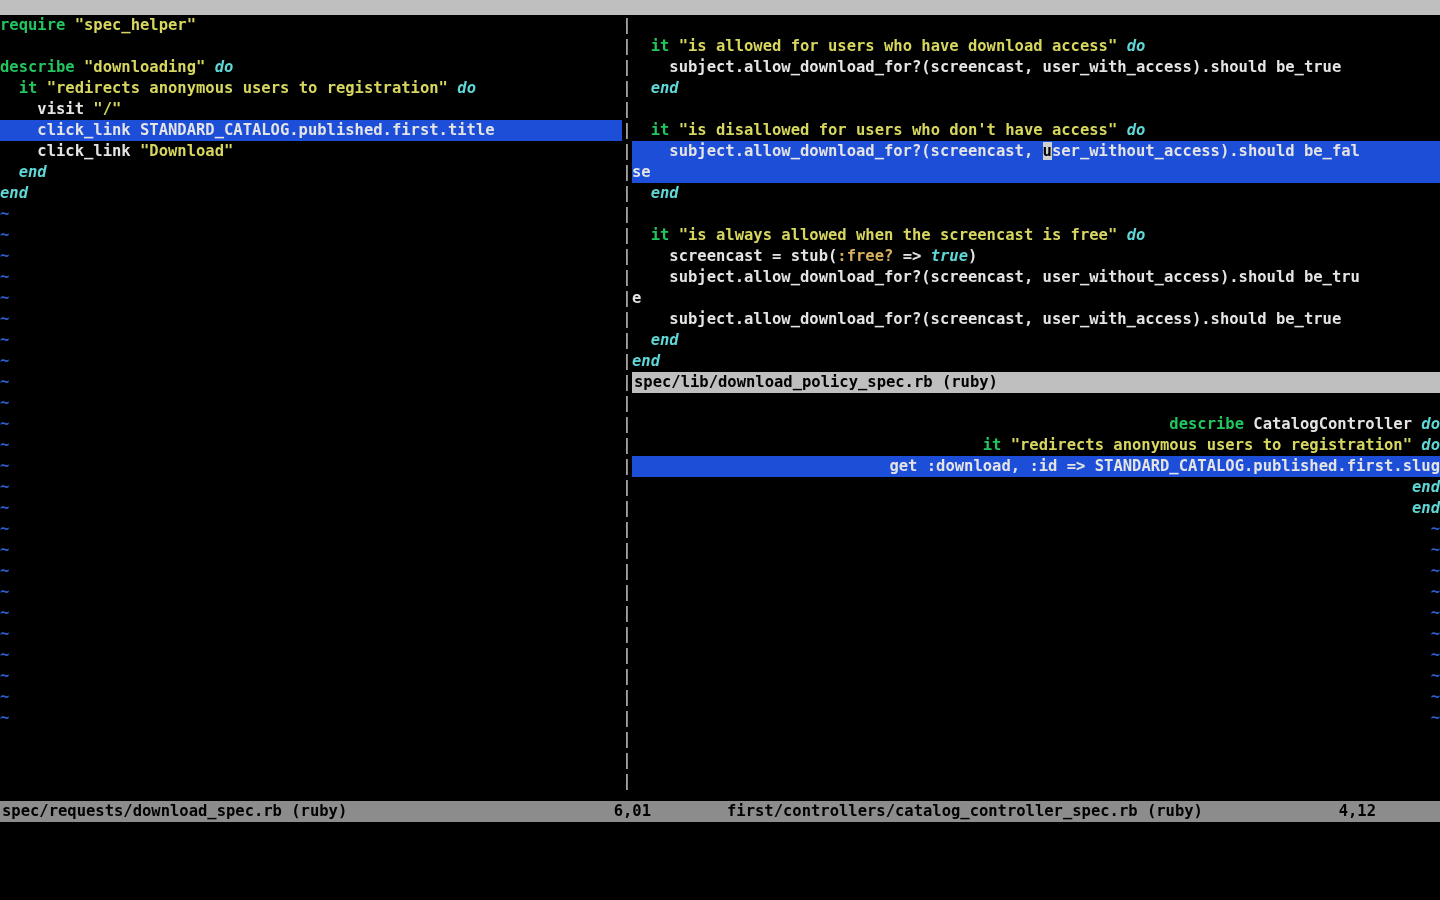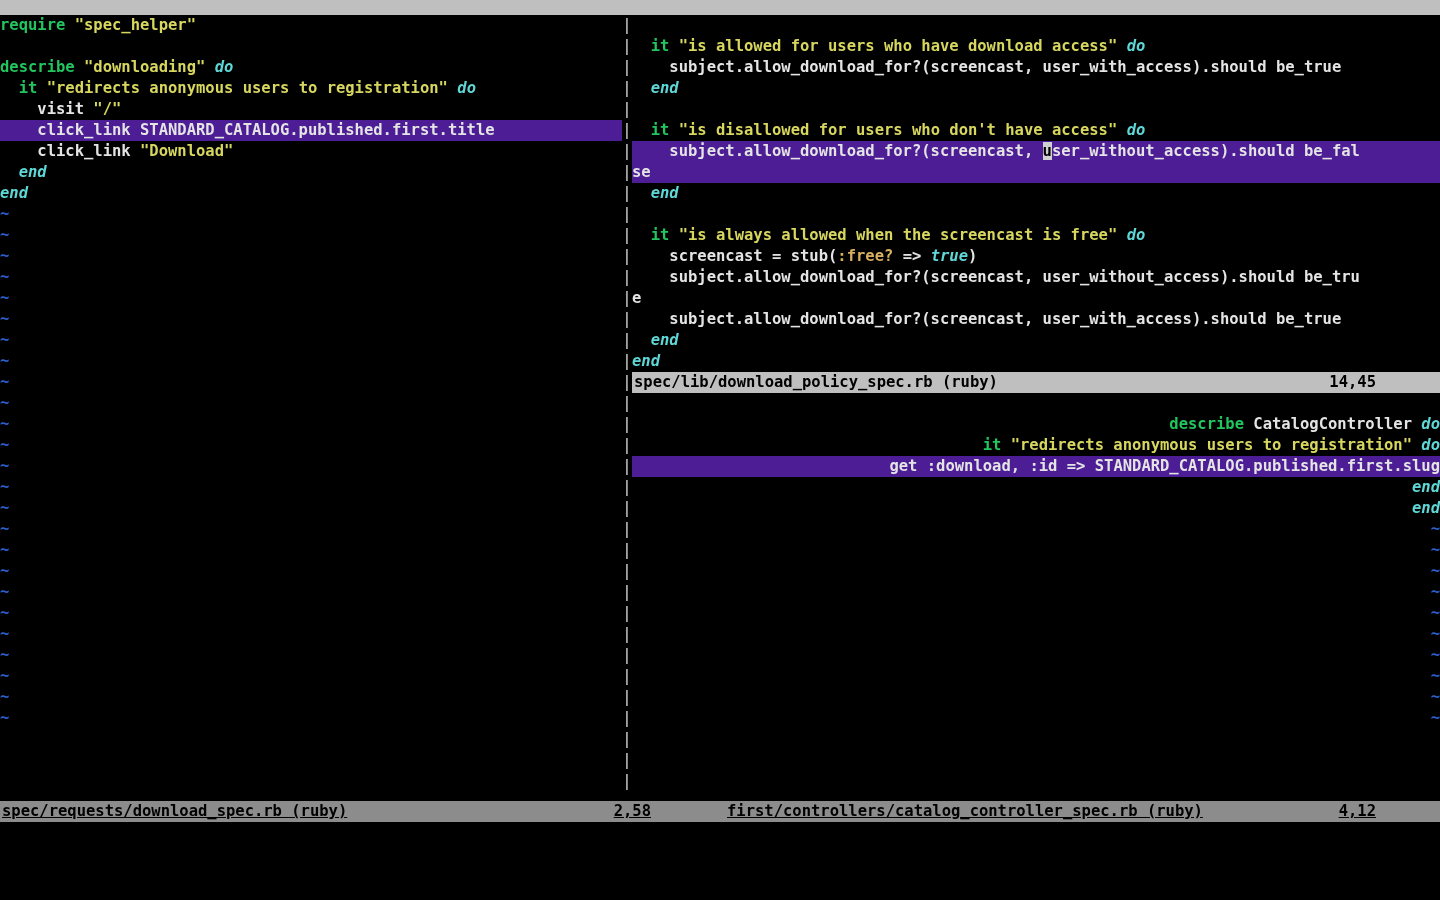--- a/index.html
+++ b/index.html
@@ -57,33 +57,33 @@
     background: #8c8c8c;
     color: #000;
     height: 21px;
     white-space: pre;
     display: flex;
     padding: 0 4px 0 0;
   }
   .statusline .fname { flex: 0 0 auto; padding-left: 2px;}
   .statusline .spacer { flex: 1; }
   .statusline .pos { flex: 0 0 auto; padding-right: 60px;}
-  .statusline-active { background: #bfbfbf; }
+  .statusline-active { background: #bfbfbf; flex-direction: column; }
   .codeblock { white-space: pre; }
   .line { height: 21px; white-space: pre; overflow: hidden; }
   .tilde { color: #2b5fcf; } 
   .green { color: #22c55e; }    
   .cyan  { color: #5fd7d7; font-style: italic; }    
   .yellow{ color: #d7d75f; }    
   .orange{ color: #d7af5f; }
   .white { color: #e4e4e4; }
-  .hl-line { background: #4c1d95; }
+  .hl-line { background: #1d4ed8; }
   .cursor { background: #d0d0d0; color: #000; }
   .bottom-row { display: flex; }
-  .bottom-row .statusline { flex: 1; text-decoration: underline; }
+  .bottom-row .statusline { flex: 1; }
   .below-status { height: 72px; background:#000; }
   .right-upper { flex: 0 0 auto; }
   .right-lower { flex: 0 0 auto; text-align: right; }
 </style>
 </head>
 <body>
 
 <div class="topbar">
   <span>  3 s/l/download_policy_spec.rb </span><span class="cursor-block">&nbsp;</span>
 </div>
@@ -147,21 +147,21 @@
       <div id="right-lower-code" class="codeblock"><div class="line"><span class="white"></span></div><div class="line"><span class="green">describe </span><span class="white">CatalogController </span><span class="cyan">do</span></div><div class="line"><span class="white">  </span><span class="green">it </span><span class="yellow">"redirects anonymous users to registration"</span><span class="white"> </span><span class="cyan">do</span></div><div class="line hl-line"><span class="white">    get :download, :id =&gt; STANDARD_CATALOG.published.first.slug</span></div><div class="line"><span class="white">  </span><span class="cyan">end</span></div><div class="line"><span class="cyan">end</span></div><div class="line tilde">~</div><div class="line tilde">~</div><div class="line tilde">~</div><div class="line tilde">~</div><div class="line tilde">~</div><div class="line tilde">~</div><div class="line tilde">~</div><div class="line tilde">~</div><div class="line tilde">~</div><div class="line tilde">~</div></div>
     </div>
   </div>
 
 </div>
 
 <div class="bottom-row">
   <div class="statusline" style="width:622px">
     <span class="fname">spec/requests/download_spec.rb (ruby)</span>
     <span class="spacer"></span>
-    <span class="pos">2,58</span>
+    <span class="pos">6,01</span>
   </div>
   <div style="width:10px;background:#8c8c8c"></div>
   <div class="statusline" style="flex:1">
     <span class="fname">first/controllers/catalog_controller_spec.rb (ruby)</span>
     <span class="spacer"></span>
     <span class="pos">4,12</span>
   </div>
 </div>
 
 <div class="below-status"></div>

